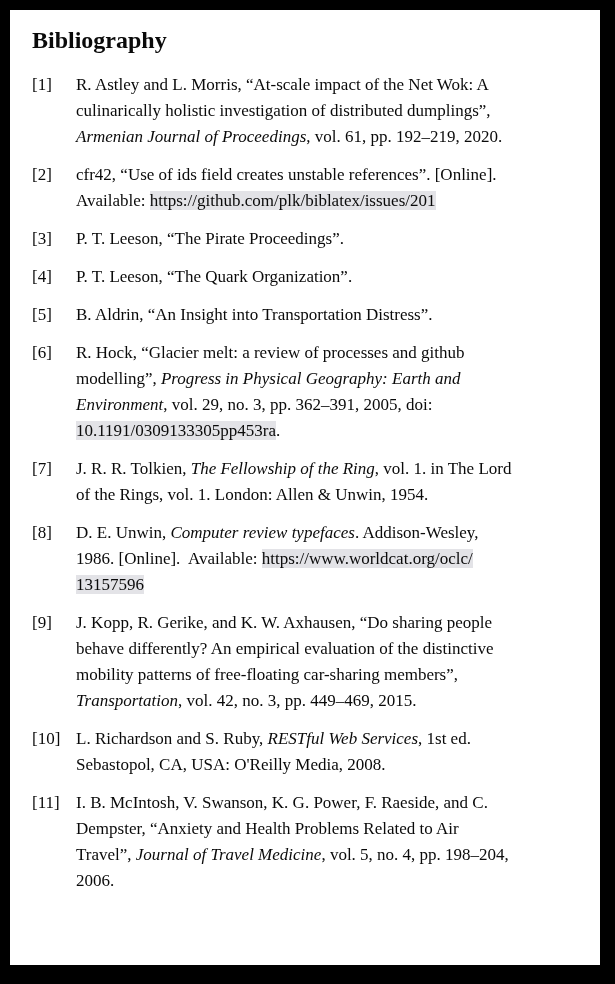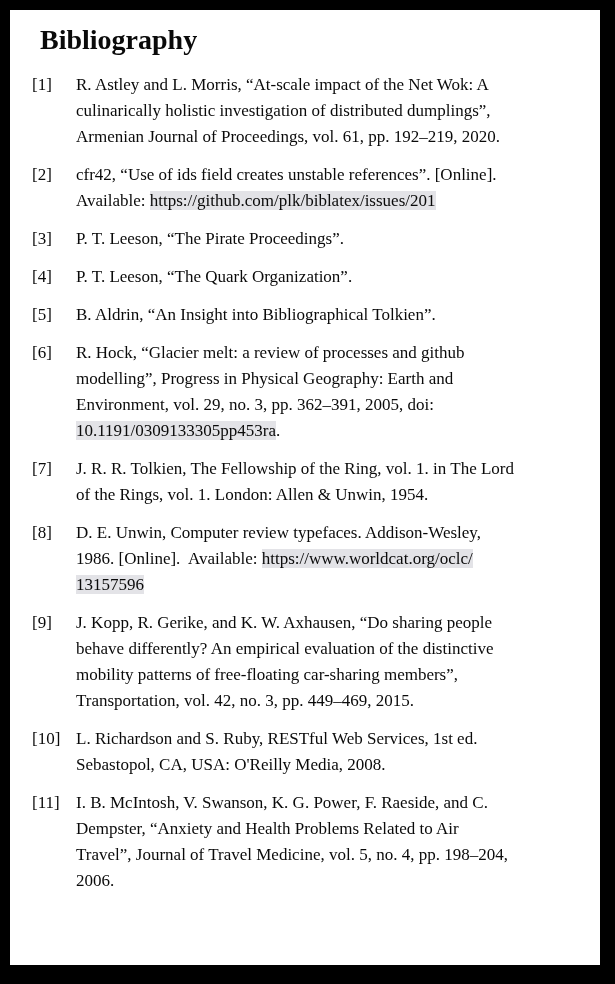--- a/index.html
+++ b/index.html
@@ -21,23 +21,23 @@
     height: 955px;
     background: #ffffff;
     box-sizing: border-box;
     padding: 15px 6px 0 22px;
     overflow: hidden;
     color: var(--text-color, #0a0a0a);
   }
   .page-title {
     font-family: "Liberation Serif", serif;
     font-weight: bold;
-    font-size: 28px;
+    font-size: 24px;
     line-height: 30px;
-    margin: 0 0 17px 8px;
+    margin: 0 0 17px 0;
     color: var(--text-color, #0a0a0a);
   }
   .bib-list {
     margin: 0;
     padding: 0;
   }
   .entry {
     display: flex;
     align-items: flex-start;
     margin: 0 0 12px 0;
@@ -52,20 +52,21 @@
     flex: 1 1 auto;
     white-space: pre-wrap;
     text-align: left;
     max-width: 518px;
   }
   .seg-roman {
     font-style: normal;
     margin-top: 38px;
   }
   .seg-italic {
+    font-style: italic;
   }
   .seg-link {
     font-style: normal;
     background: var(--link-highlight, #e3e3e7);
     cursor: pointer;
   }
 </style>
 </head>
 <body style="--text-color: #0a0a0a; --link-highlight: #e3e3e7; background: rgb(0, 0, 0);">
 
@@ -86,21 +87,21 @@
       <div class="entry">
         <span class="entry-label">[3]</span>
         <div class="entry-text"><span class="seg-roman">P. T. Leeson, “The Pirate Proceedings”.</span></div>
       </div>
       <div class="entry">
         <span class="entry-label">[4]</span>
         <div class="entry-text"><span class="seg-roman">P. T. Leeson, “The Quark Organization”.</span></div>
       </div>
       <div class="entry">
         <span class="entry-label">[5]</span>
-        <div class="entry-text"><span class="seg-roman">B. Aldrin, “An Insight into Bibliographical Tolkien”.</span></div>
+        <div class="entry-text"><span class="seg-roman">B. Aldrin, “An Insight into Transportation Distress”.</span></div>
       </div>
       <div class="entry">
         <span class="entry-label">[6]</span>
         <div class="entry-text"><span class="seg-roman">R. Hock, “Glacier melt: a review of processes and github
 modelling”, </span><span class="seg-italic">Progress in Physical Geography: Earth and
 Environment</span><span class="seg-roman">, vol. 29, no. 3, pp. 362–391, 2005, doi:
 </span><span class="seg-link">10.1191/0309133305pp453ra</span><span class="seg-roman">.</span></div>
       </div>
       <div class="entry">
         <span class="entry-label">[7]</span>

